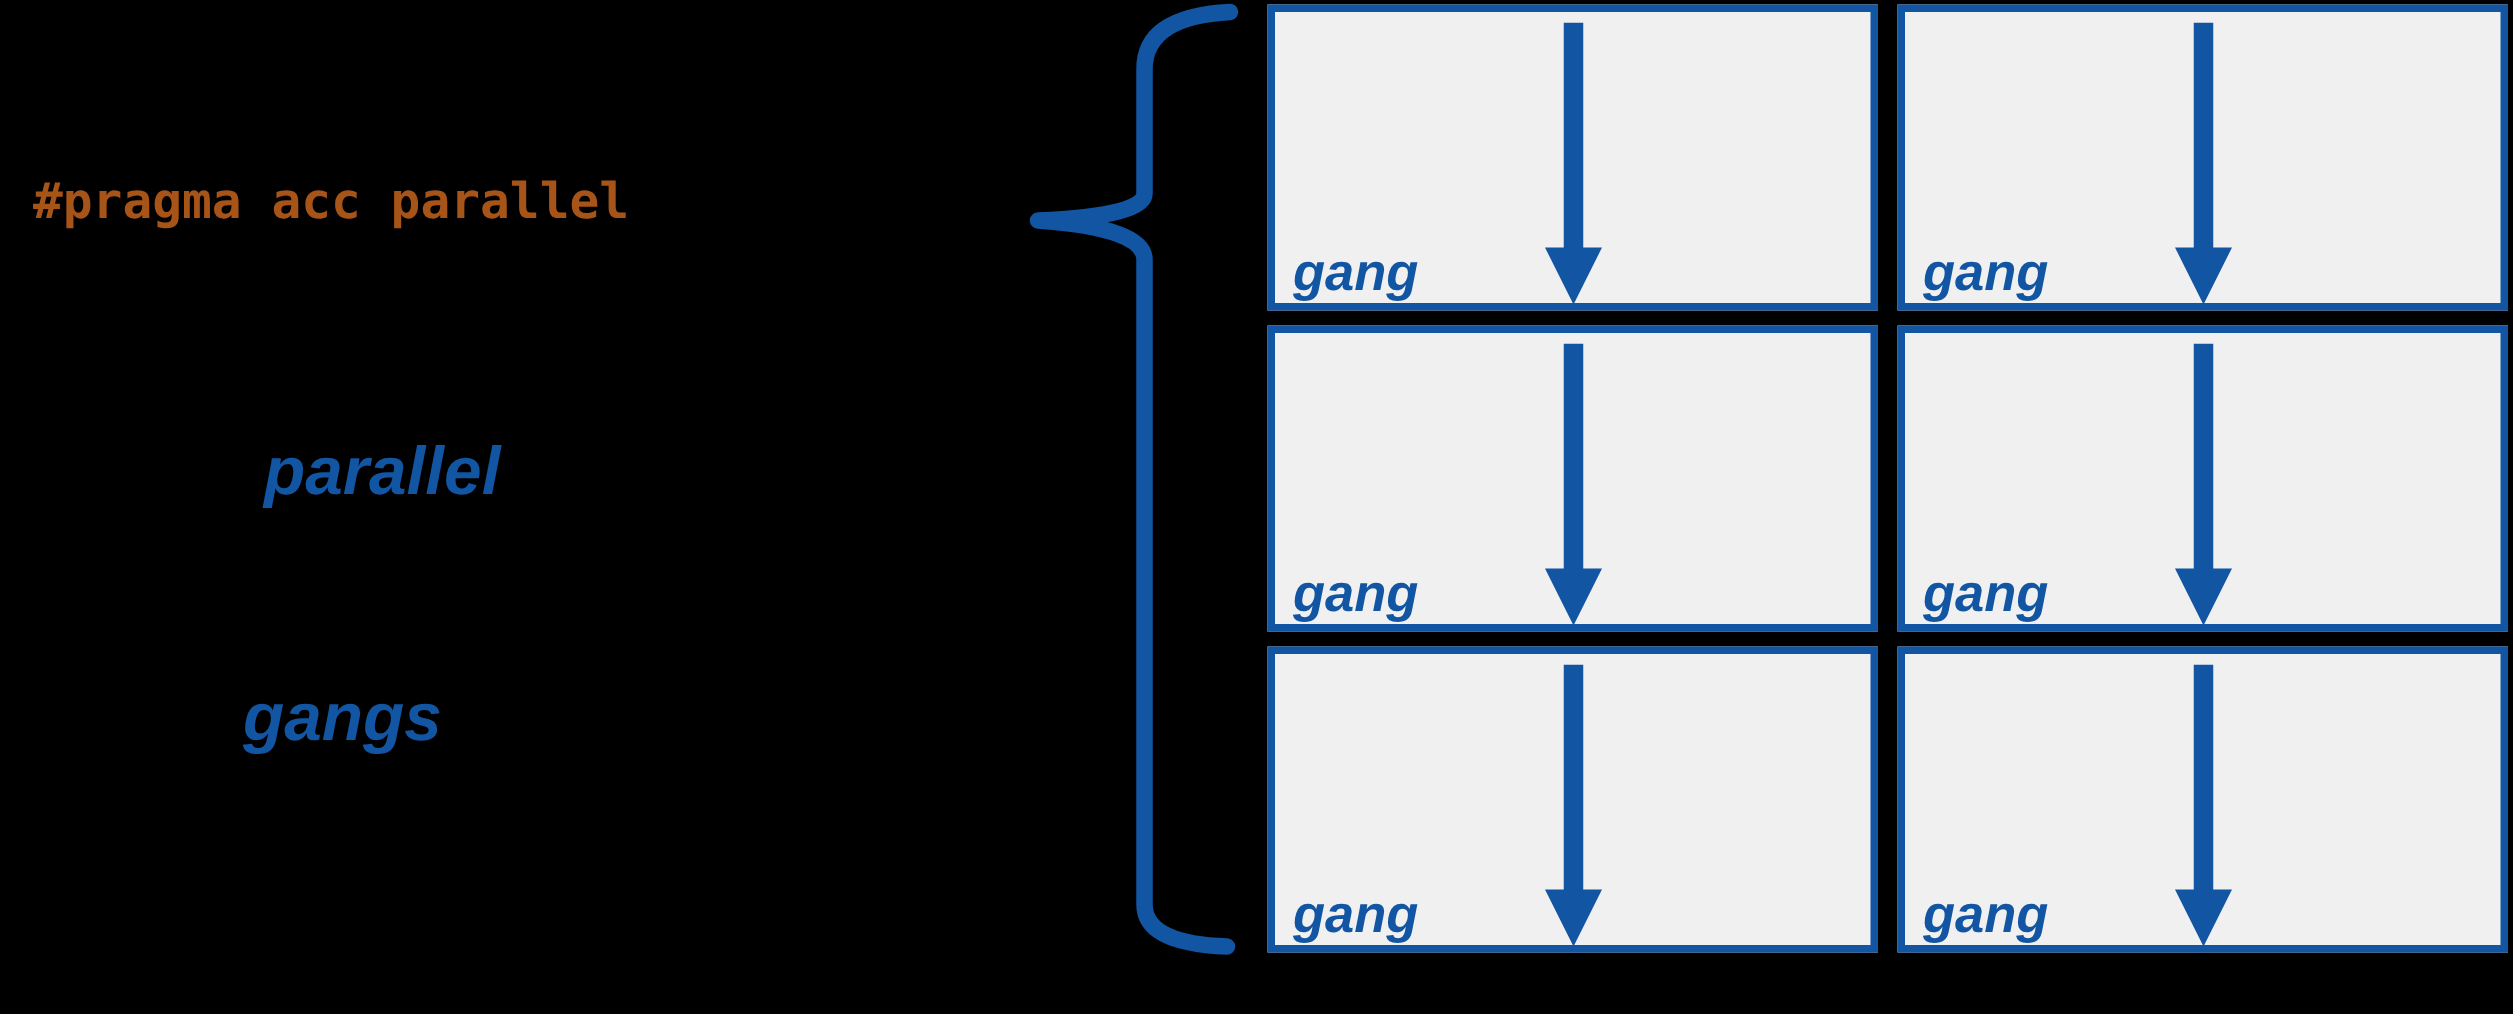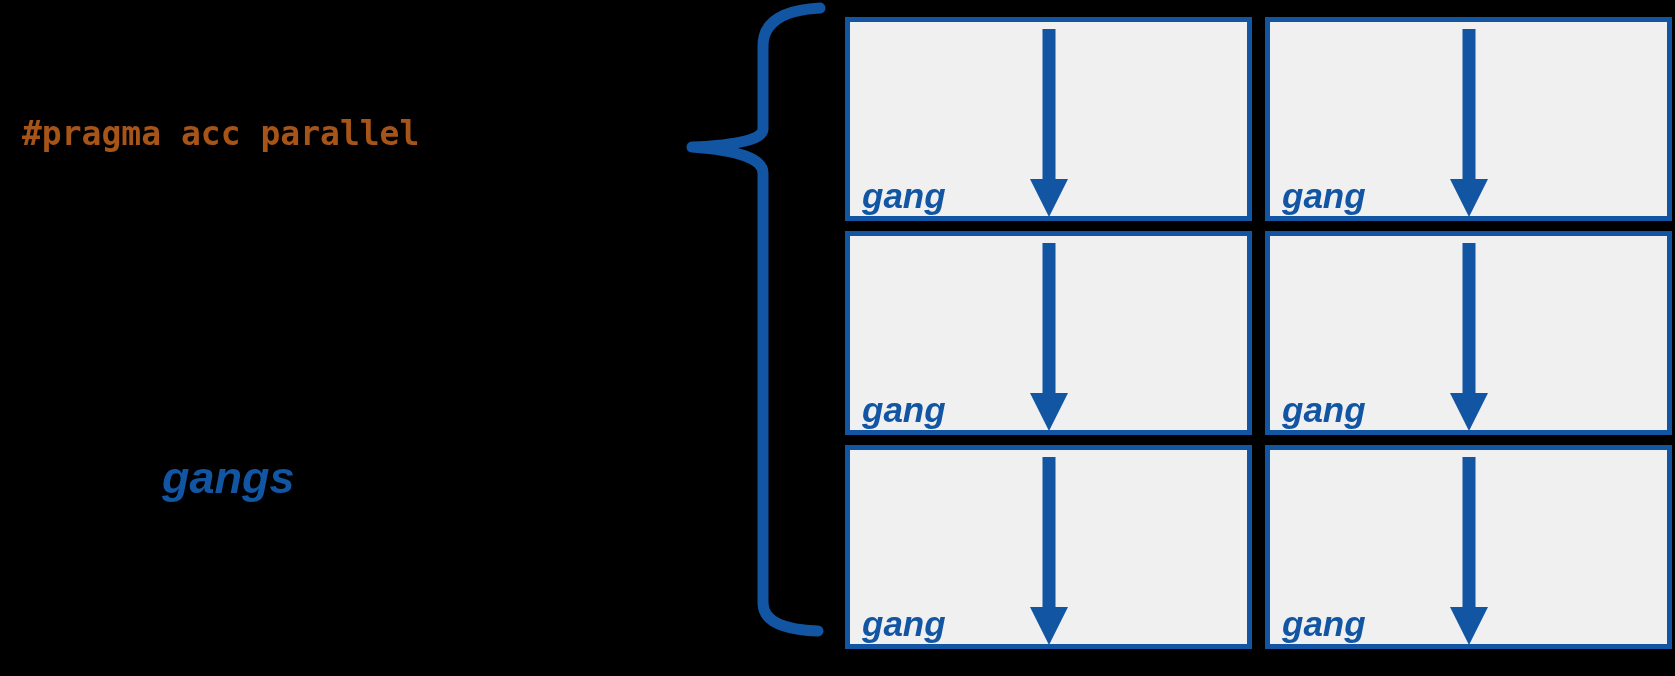--- a/index.html
+++ b/index.html
@@ -24,21 +24,21 @@
     font-family:"Liberation Sans",sans-serif;
     font-style:italic;font-weight:bold;
     color:var(--blue);line-height:1;
   }
   .kw.parallel{left:176px;top:291px;font-size:45px;}
   .kw.gangs{left:162px;top:455px;font-size:45px;text-align:right;}
 
   .brace{position:absolute;left:675px;top:0;width:155px;height:650px;}
 
   .grid{
-    position:absolute;left:845px;top:17px;
+    position:absolute;left:845px;top:3px;
     display:grid;
     grid-template-columns:407px 407px;
     grid-auto-rows:204px;
     column-gap:13px;row-gap:10px;
   }
   .box{
     position:relative;
     background:var(--fill);
     border:5px solid var(--blue);
   }
@@ -54,20 +54,21 @@
     width:40px;height:188px;display:block;
   }
 </style>
 </head>
 <body>
 
 <div id="stage">
 
   <div class="pragma">#pragma acc parallel</div>
 
+  <div class="kw parallel">parallel</div>
 
   <div class="kw gangs">gangs</div>
 
   <svg class="brace" viewBox="0 0 155 650" xmlns="http://www.w3.org/2000/svg">
     <path d="M 145 8 Q 88 11 88 46 L 88 129 Q 88 144 17 147 Q 88 152 88 173 L 88 603 Q 88 629 143 631" fill="none" stroke="#1155a3" stroke-width="11" stroke-linecap="round" stroke-linejoin="round"></path>
   </svg>
 
   <div class="grid" id="gang-grid">
       <div class="box">
         <span class="gang-label">gang</span>

